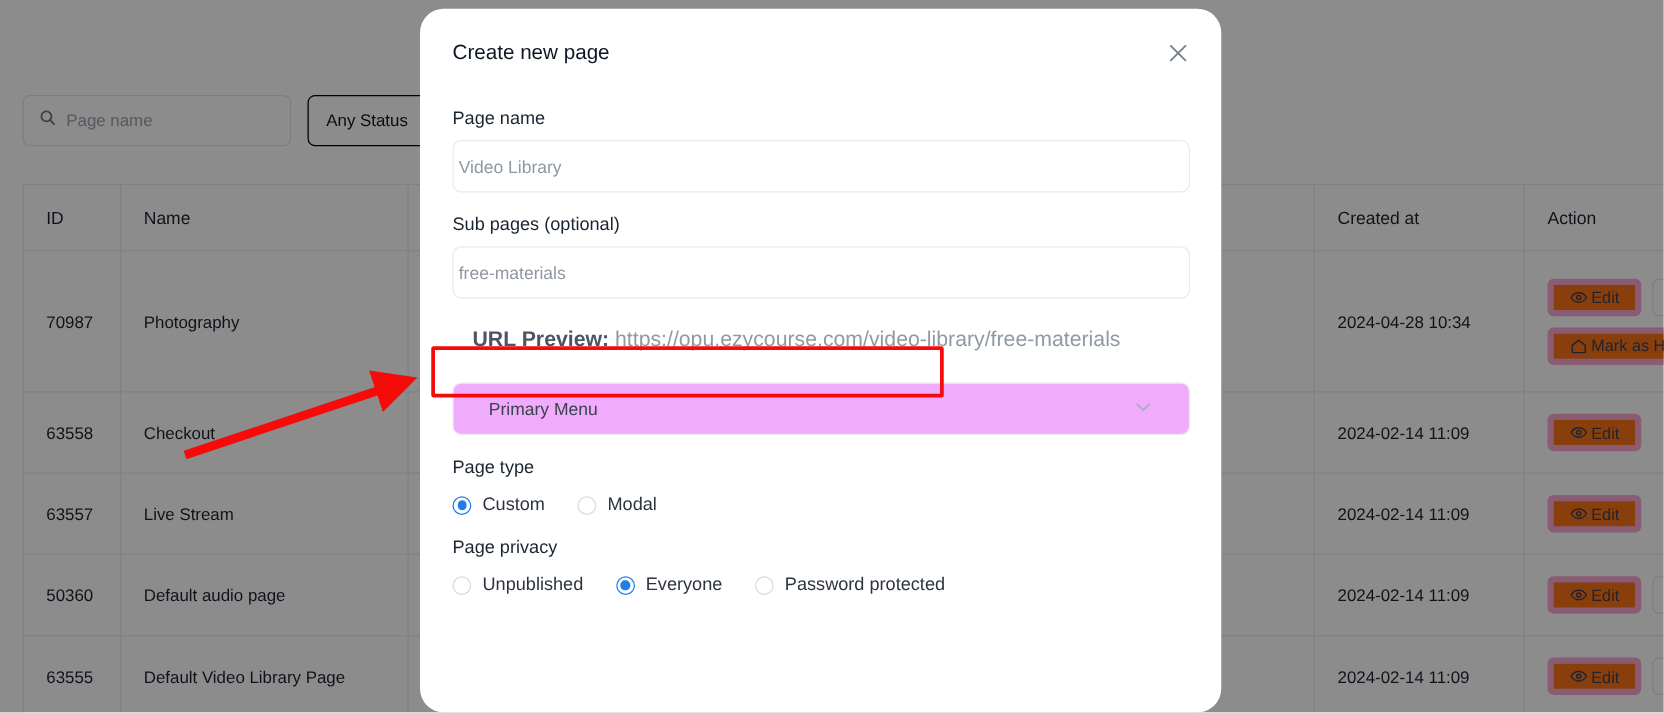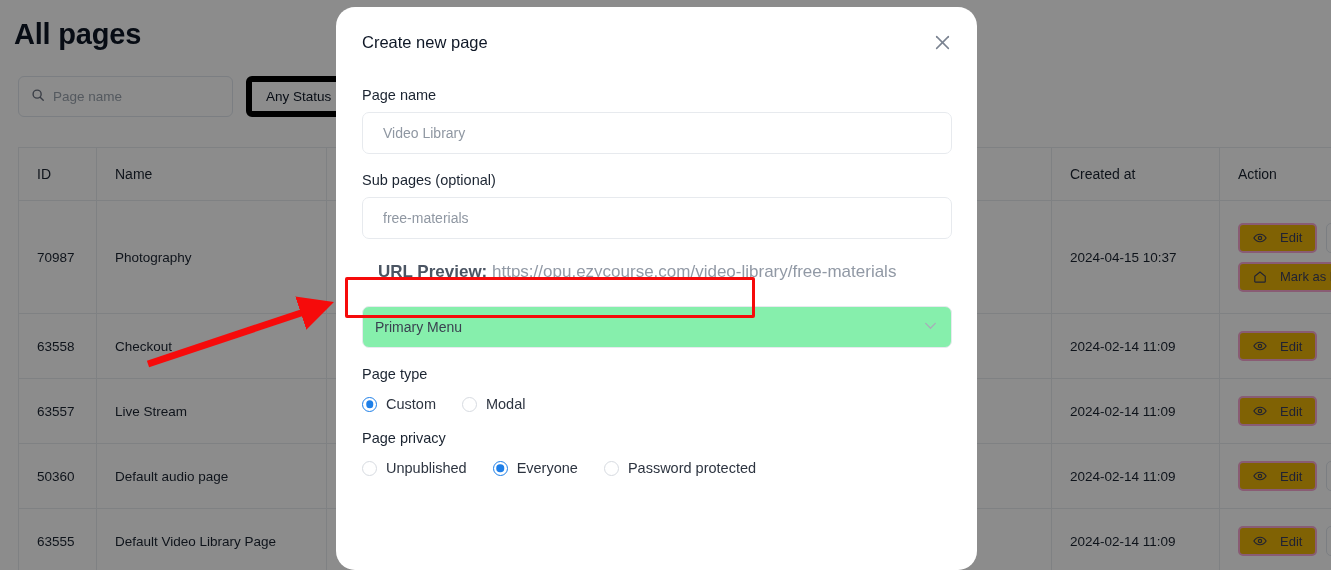--- a/index.html
+++ b/index.html
@@ -25,21 +25,21 @@
   .filters { position: absolute; left: 18px; top: 76px; display: flex; gap: 13px; }
   .search-box {
     width: 215px; height: 41px;
     border: 1px solid #e0e6ed; border-radius: 6px;
     display: flex; align-items: center; gap: 8px;
     padding: 0 12px; background: #fff;
   }
   .search-box .ph { font-size: 13.5px; color: #9aa3ae; }
   .status-box {
     min-width: 148px; height: 41px;
-    border: 6px solid #000000; border-radius: 6px;
+    border: 1px solid #000000; border-radius: 6px;
     display: flex; align-items: center;
     padding: 0 14px; background: #fff;
     font-size: 13.5px; color: #0e1726;
   }
 
   
   .tbl {
     position: absolute; left: 18px; top: 147px;
     width: 1400px;
     border-collapse: collapse;
@@ -58,24 +58,24 @@
   .tbl td { height: 65px; }
   .tbl tr.tall td { height: 113px; }
   .col-id     { width: 78px; }
   .col-name   { width: 230px; }
   .col-mid    { width: 725px; }
   .col-date   { width: 168px; }
   .col-action { width: 200px; }
 
   .act-wrap { display: flex; flex-wrap: wrap; gap: 9px; }
   .btn-sm {
-    display: inline-flex; align-items: center; gap: 13px;
+    display: inline-flex; align-items: center; gap: 3px;
     height: 30px; padding: 0 13px;
-    border: 2px solid #f9a8d4; border-radius: 5px;
-    background: #eab308; font-size: 13px; color: #3b3f5c;
+    border: 5px solid #f9a8d4; border-radius: 5px;
+    background: #f97316; font-size: 13px; color: #3b3f5c;
     white-space: nowrap;
   }
   .btn-sm svg { display: block; }
   .btn-ghost { width: 70px; border: 1px solid #e0e6ed; border-radius: 5px; height: 30px; background:#fff; }
 
   
   .dim {
     position: absolute; inset: 0;
     background: rgba(0,0,0,0.45);
     z-index: 5;
@@ -104,41 +104,41 @@
   }
   .modal-body { padding: 14px 26px 0 26px; }
 
   .fld-label {
     font-size: 14.5px; color: #1b2431; margin-bottom: 9px; display: block;
   }
   .fld-input {
     width: 590px; height: 42px;
     border: 1px solid #e7eaee; border-radius: 7px;
     display: flex; align-items: center;
-    padding: 0 20px;
+    padding: 0 4px;
     font-size: 14px; color: #8f97a2;
     background: #fff;
   }
   .fld-group { margin-bottom: 18px; }
 
   .url-preview {
     width: 590px;
     margin-top: 13px;
     font-size: 17px; color: #9199a5;
     padding: 10px 16px 10px 16px;
   }
   .url-preview b { color: #4b5563; font-weight: 700; }
 
   .select-box {
     width: 590px; height: 42px;
     border: 1px solid #e7eaee; border-radius: 7px;
     display: flex; align-items: center; justify-content: space-between;
-    padding: 0 12px;
+    padding: 0 28px;
     font-size: 14px; color: #3a4250;
-    background: #86efac;
+    background: #f0abfc;
   }
   .select-box .chev { color: #a7aeb8; }
 
   .radio-row { display: flex; align-items: center; gap: 26px; margin-top: 14px; }
   .radio { display: inline-flex; align-items: center; gap: 9px; font-size: 14.5px; color: #2d3440; }
   .dot {
     width: 15px; height: 15px; border-radius: 50%;
     border: 1.6px solid #d7dbe1; background: #fff;
     display: inline-block; position: relative;
   }
@@ -159,21 +159,20 @@
     border-radius: 2px;
   }
 </style>
 </head>
 <body>
 
 <div id="root">
 
   <div class="bg-page">
 
-    <div class="page-title">All pages</div>
 
     <div class="filters">
       <div class="search-box">
         <span>
           <svg width="14" height="14" viewBox="0 0 16 16" fill="none" stroke="#6b7280" stroke-width="1.6">
             <circle cx="7" cy="7" r="4.6"></circle>
               <line x1="10.5" y1="10.5" x2="14" y2="14" stroke-linecap="round"></line>
           </svg>
         </span>
         <span class="ph">Page name</span>
@@ -198,21 +197,21 @@
           <th></th>
           <th>Created at</th>
           <th>Action</th>
         </tr>
       </thead>
       <tbody>
         <tr class="tall">
           <td>70987</td>
           <td>Photography</td>
           <td></td>
-          <td>2024-04-15 10:37</td>
+          <td>2024-04-28 10:34</td>
           <td>
             <div class="act-wrap">
               <button class="btn-sm">
                 <span>
                   <svg width="14" height="14" viewBox="0 0 16 16" fill="none" stroke="#3b3f5c" stroke-width="1.3">
                     <path d="M1 8s2.6-4.3 7-4.3S15 8 15 8s-2.6 4.3-7 4.3S1 8 1 8z"></path>
                       <circle cx="8" cy="8" r="1.9"></circle>
                   </svg>
                 </span>
                 <span>Edit</span>

